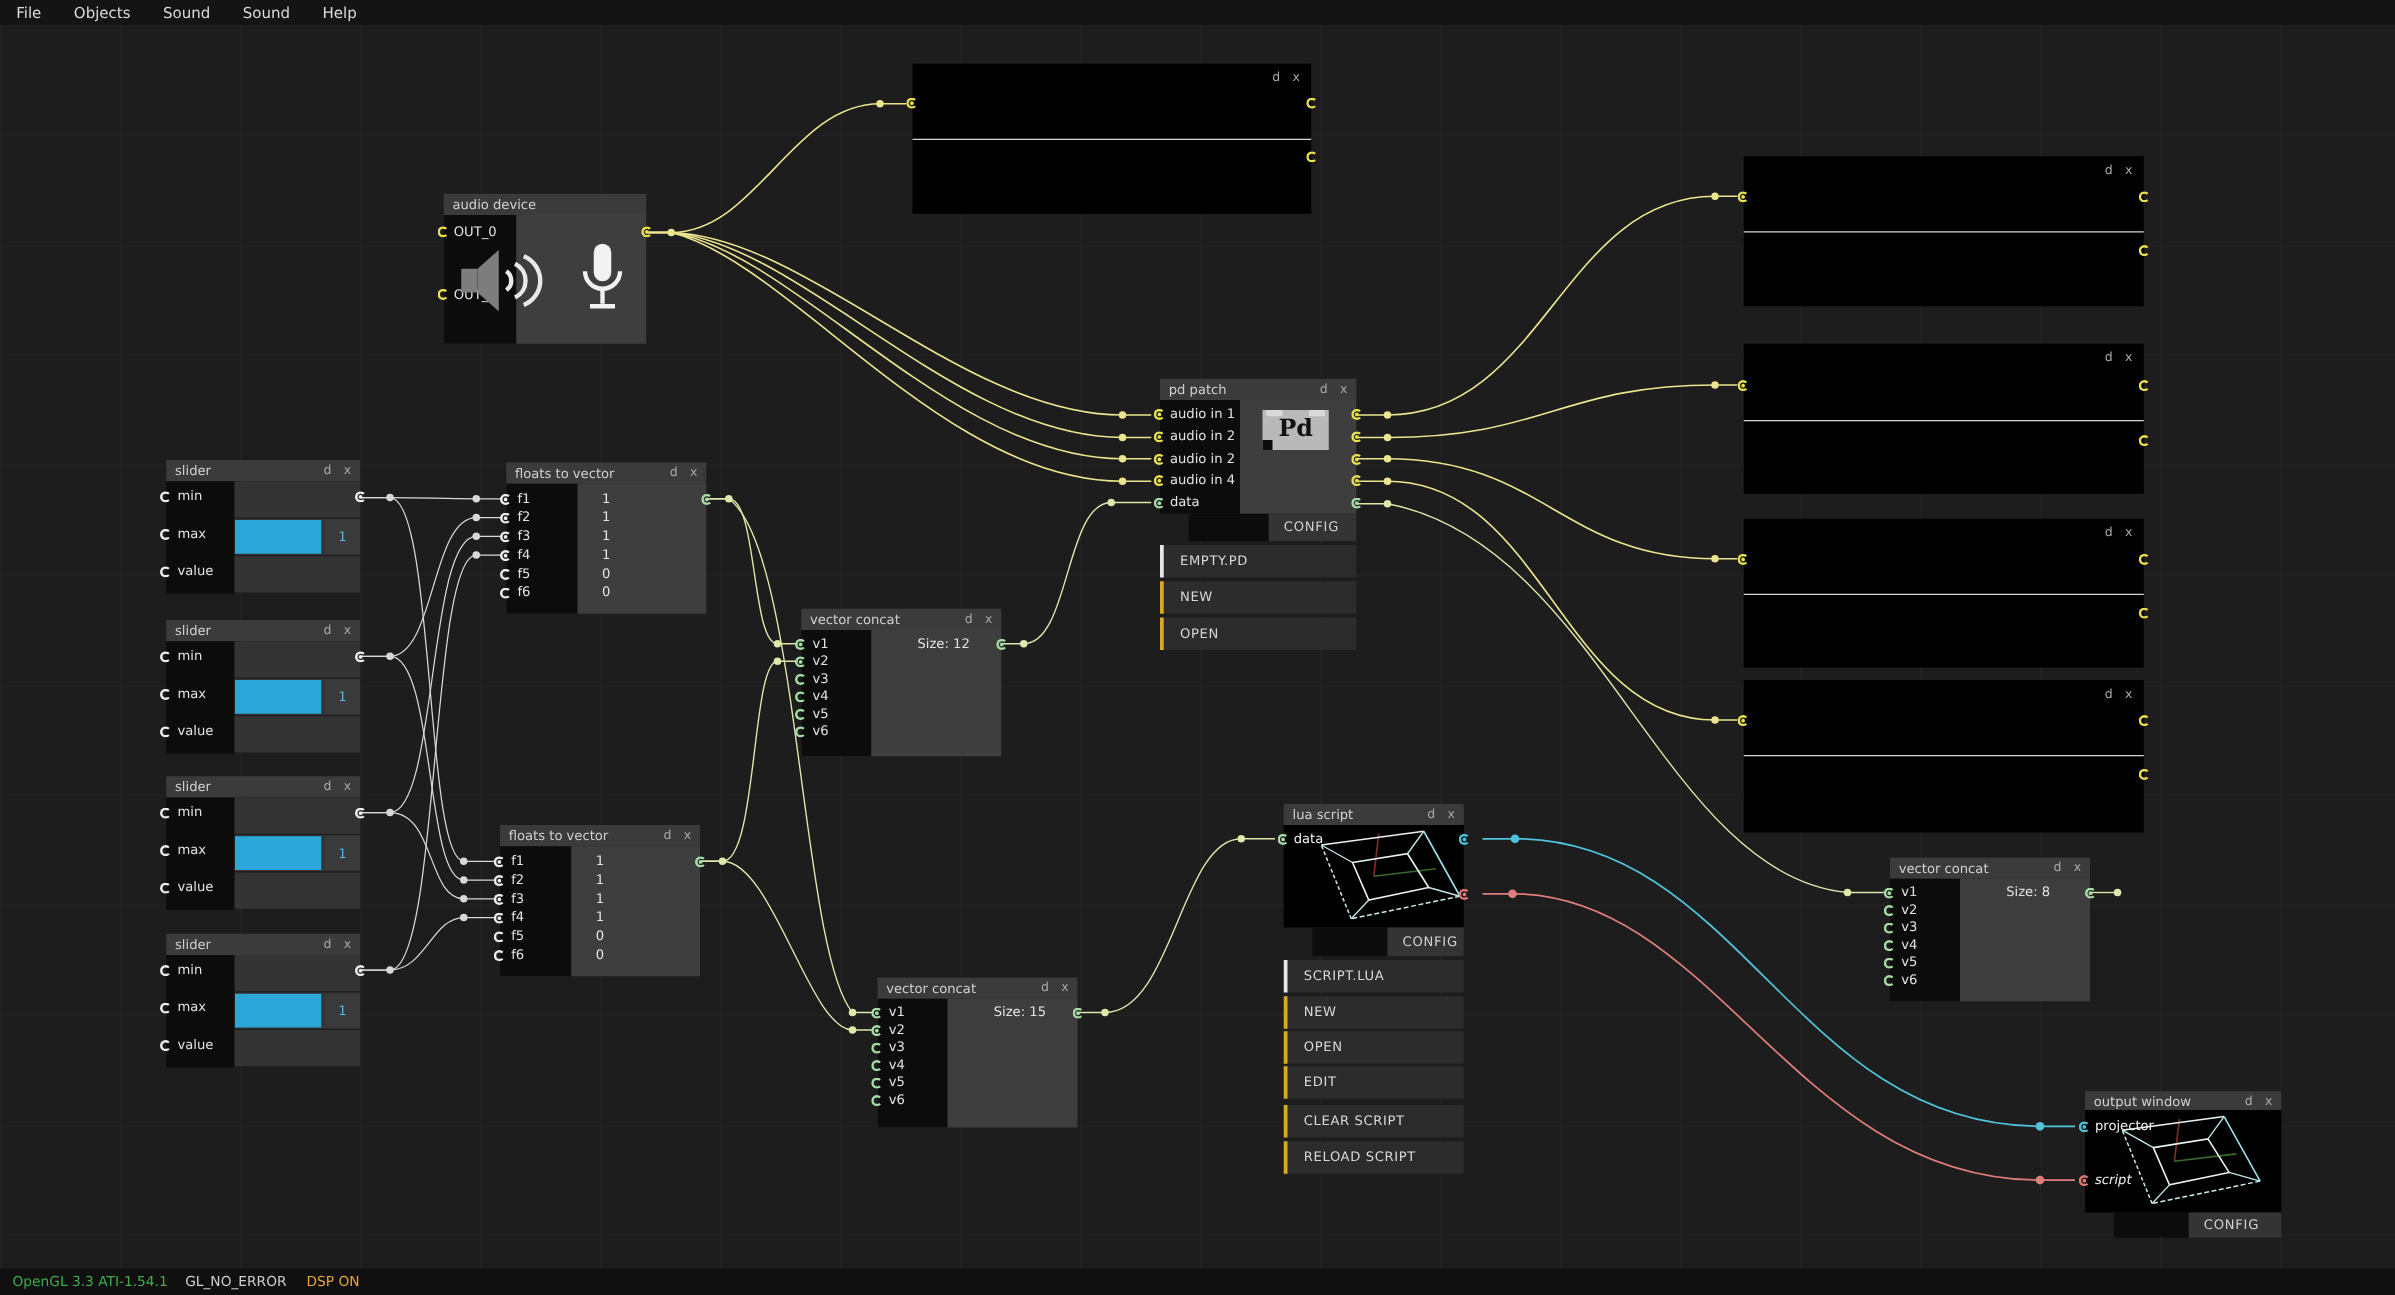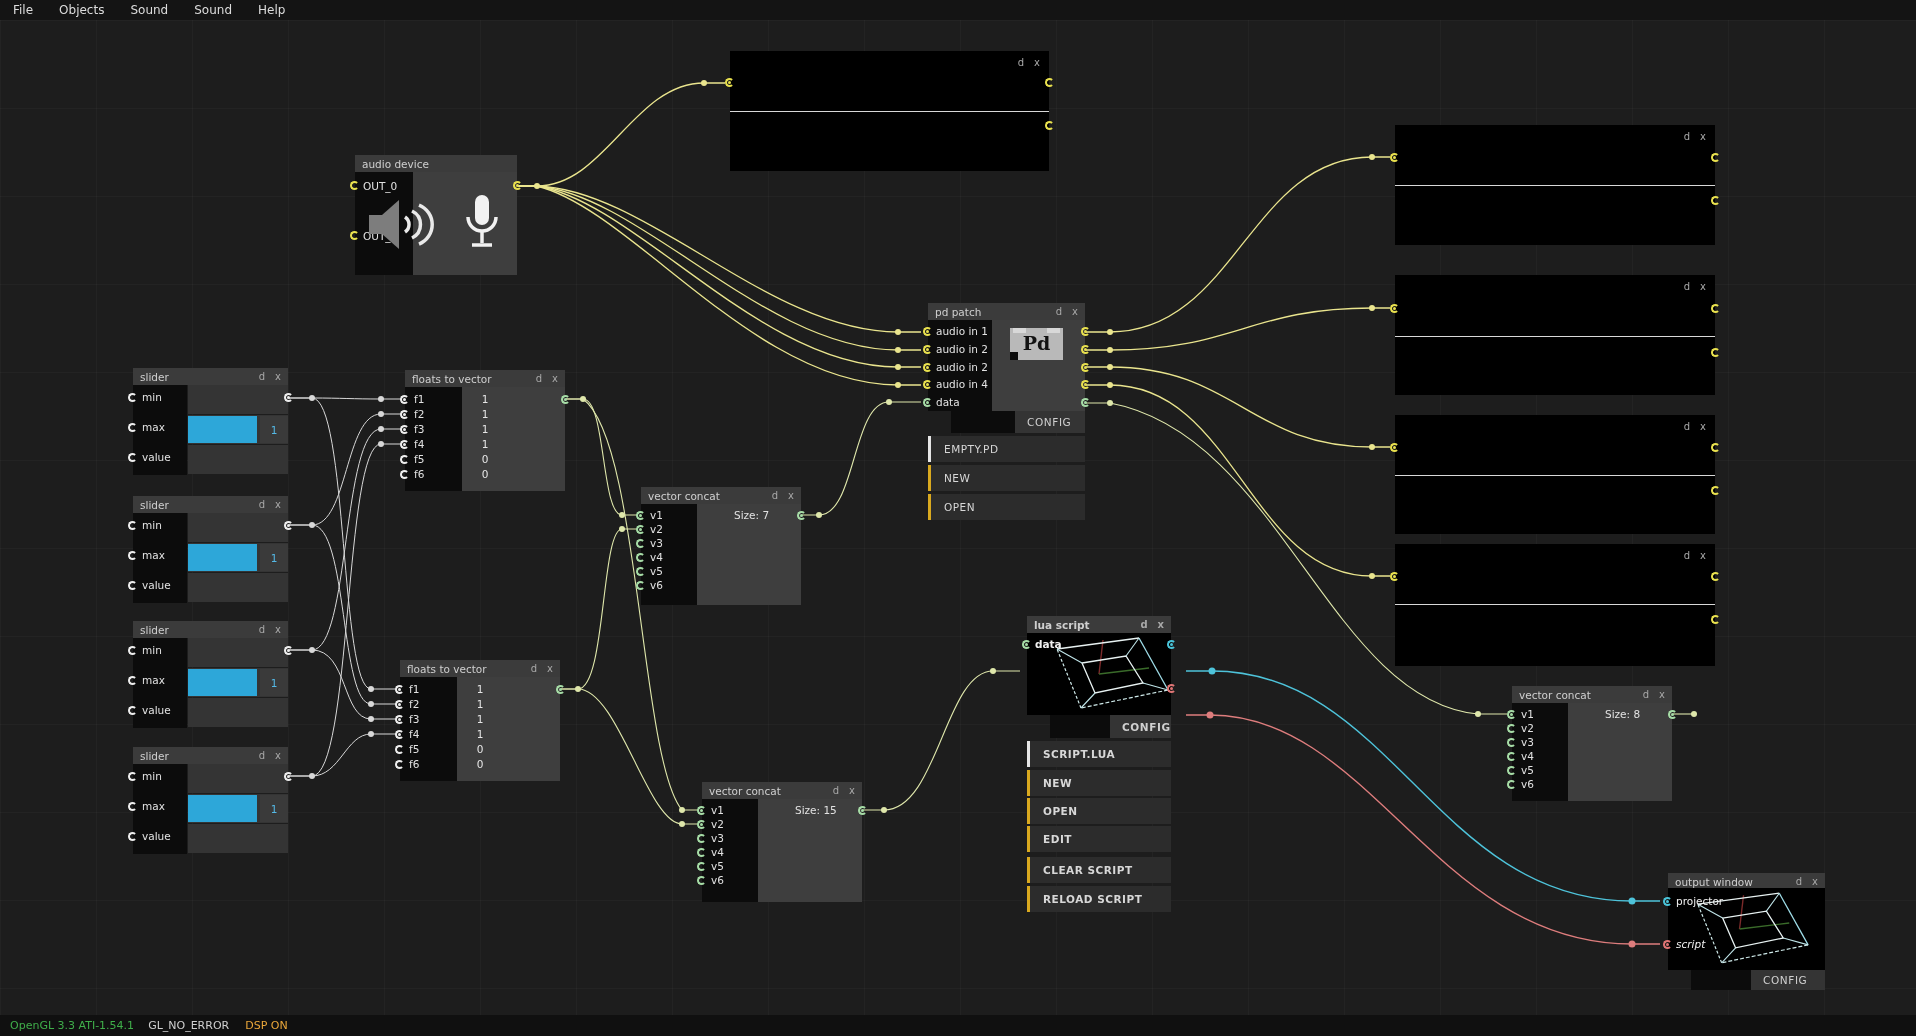--- a/index.html
+++ b/index.html
@@ -430,21 +430,21 @@
         </div>
   </div>
   <div class="bodyarea" style="left:0;top:17px;right:0;bottom:0;"></div>
   <div class="darkcol" style="left:0;top:17px;width:56px;bottom:0;"></div>
   <span class="plabel" style="left:9px;top:22px;">v1</span>
   <span class="plabel" style="left:9px;top:36px;">v2</span>
   <span class="plabel" style="left:9px;top:50px;">v3</span>
   <span class="plabel" style="left:9px;top:64px;">v4</span>
   <span class="plabel" style="left:9px;top:78px;">v5</span>
   <span class="plabel" style="left:9px;top:92px;">v6</span>
-  <span class="plabel" style="left:93px;top:22px;">Size: 7</span>
+  <span class="plabel" style="left:93px;top:22px;">Size: 12</span>
   <span class="conn c-green filled" style="left:-5px;top:24px;"></span>
   <span class="conn c-green filled" style="left:-5px;top:38px;"></span>
   <span class="conn c-green" style="left:-5px;top:52px;"></span>
   <span class="conn c-green" style="left:-5px;top:66px;"></span>
   <span class="conn c-green" style="left:-5px;top:80px;"></span>
   <span class="conn c-green" style="left:-5px;top:94px;"></span>
   <span class="conn c-green filled" style="right:-5px;top:24px;"></span>
 </div>
 <div class="node" style="left:702px;top:762px;width:160px;height:120px;">
   <div class="titlebar">
@@ -490,21 +490,21 @@
   <span class="plabel" style="left:93px;top:22px;">Size: 8</span>
   <span class="conn c-green filled" style="left:-5px;top:24px;"></span>
   <span class="conn c-green" style="left:-5px;top:38px;"></span>
   <span class="conn c-green" style="left:-5px;top:52px;"></span>
   <span class="conn c-green" style="left:-5px;top:66px;"></span>
   <span class="conn c-green" style="left:-5px;top:80px;"></span>
   <span class="conn c-green" style="left:-5px;top:94px;"></span>
   <span class="conn c-green filled" style="right:-5px;top:24px;"></span>
 </div>
 
-<div class="node" style="left:1027px;top:596px;width:144px;height:300px;font-weight:bold;">
+<div class="node" style="left:1027px;top:623px;width:144px;height:300px;">
   <div class="titlebar">
     <span class="t">lua script</span>
     <div class="dx">
           <span>d</span>
           <span>x</span>
         </div>
   </div>
   <div class="preview" style="top:17px;height:82px;">
     <svg width="158" height="82" viewBox="0 0 158 82">
       <path d="M76,7 L72,41" stroke="#7c2a2a" stroke-width="1.4" fill="none"></path>

